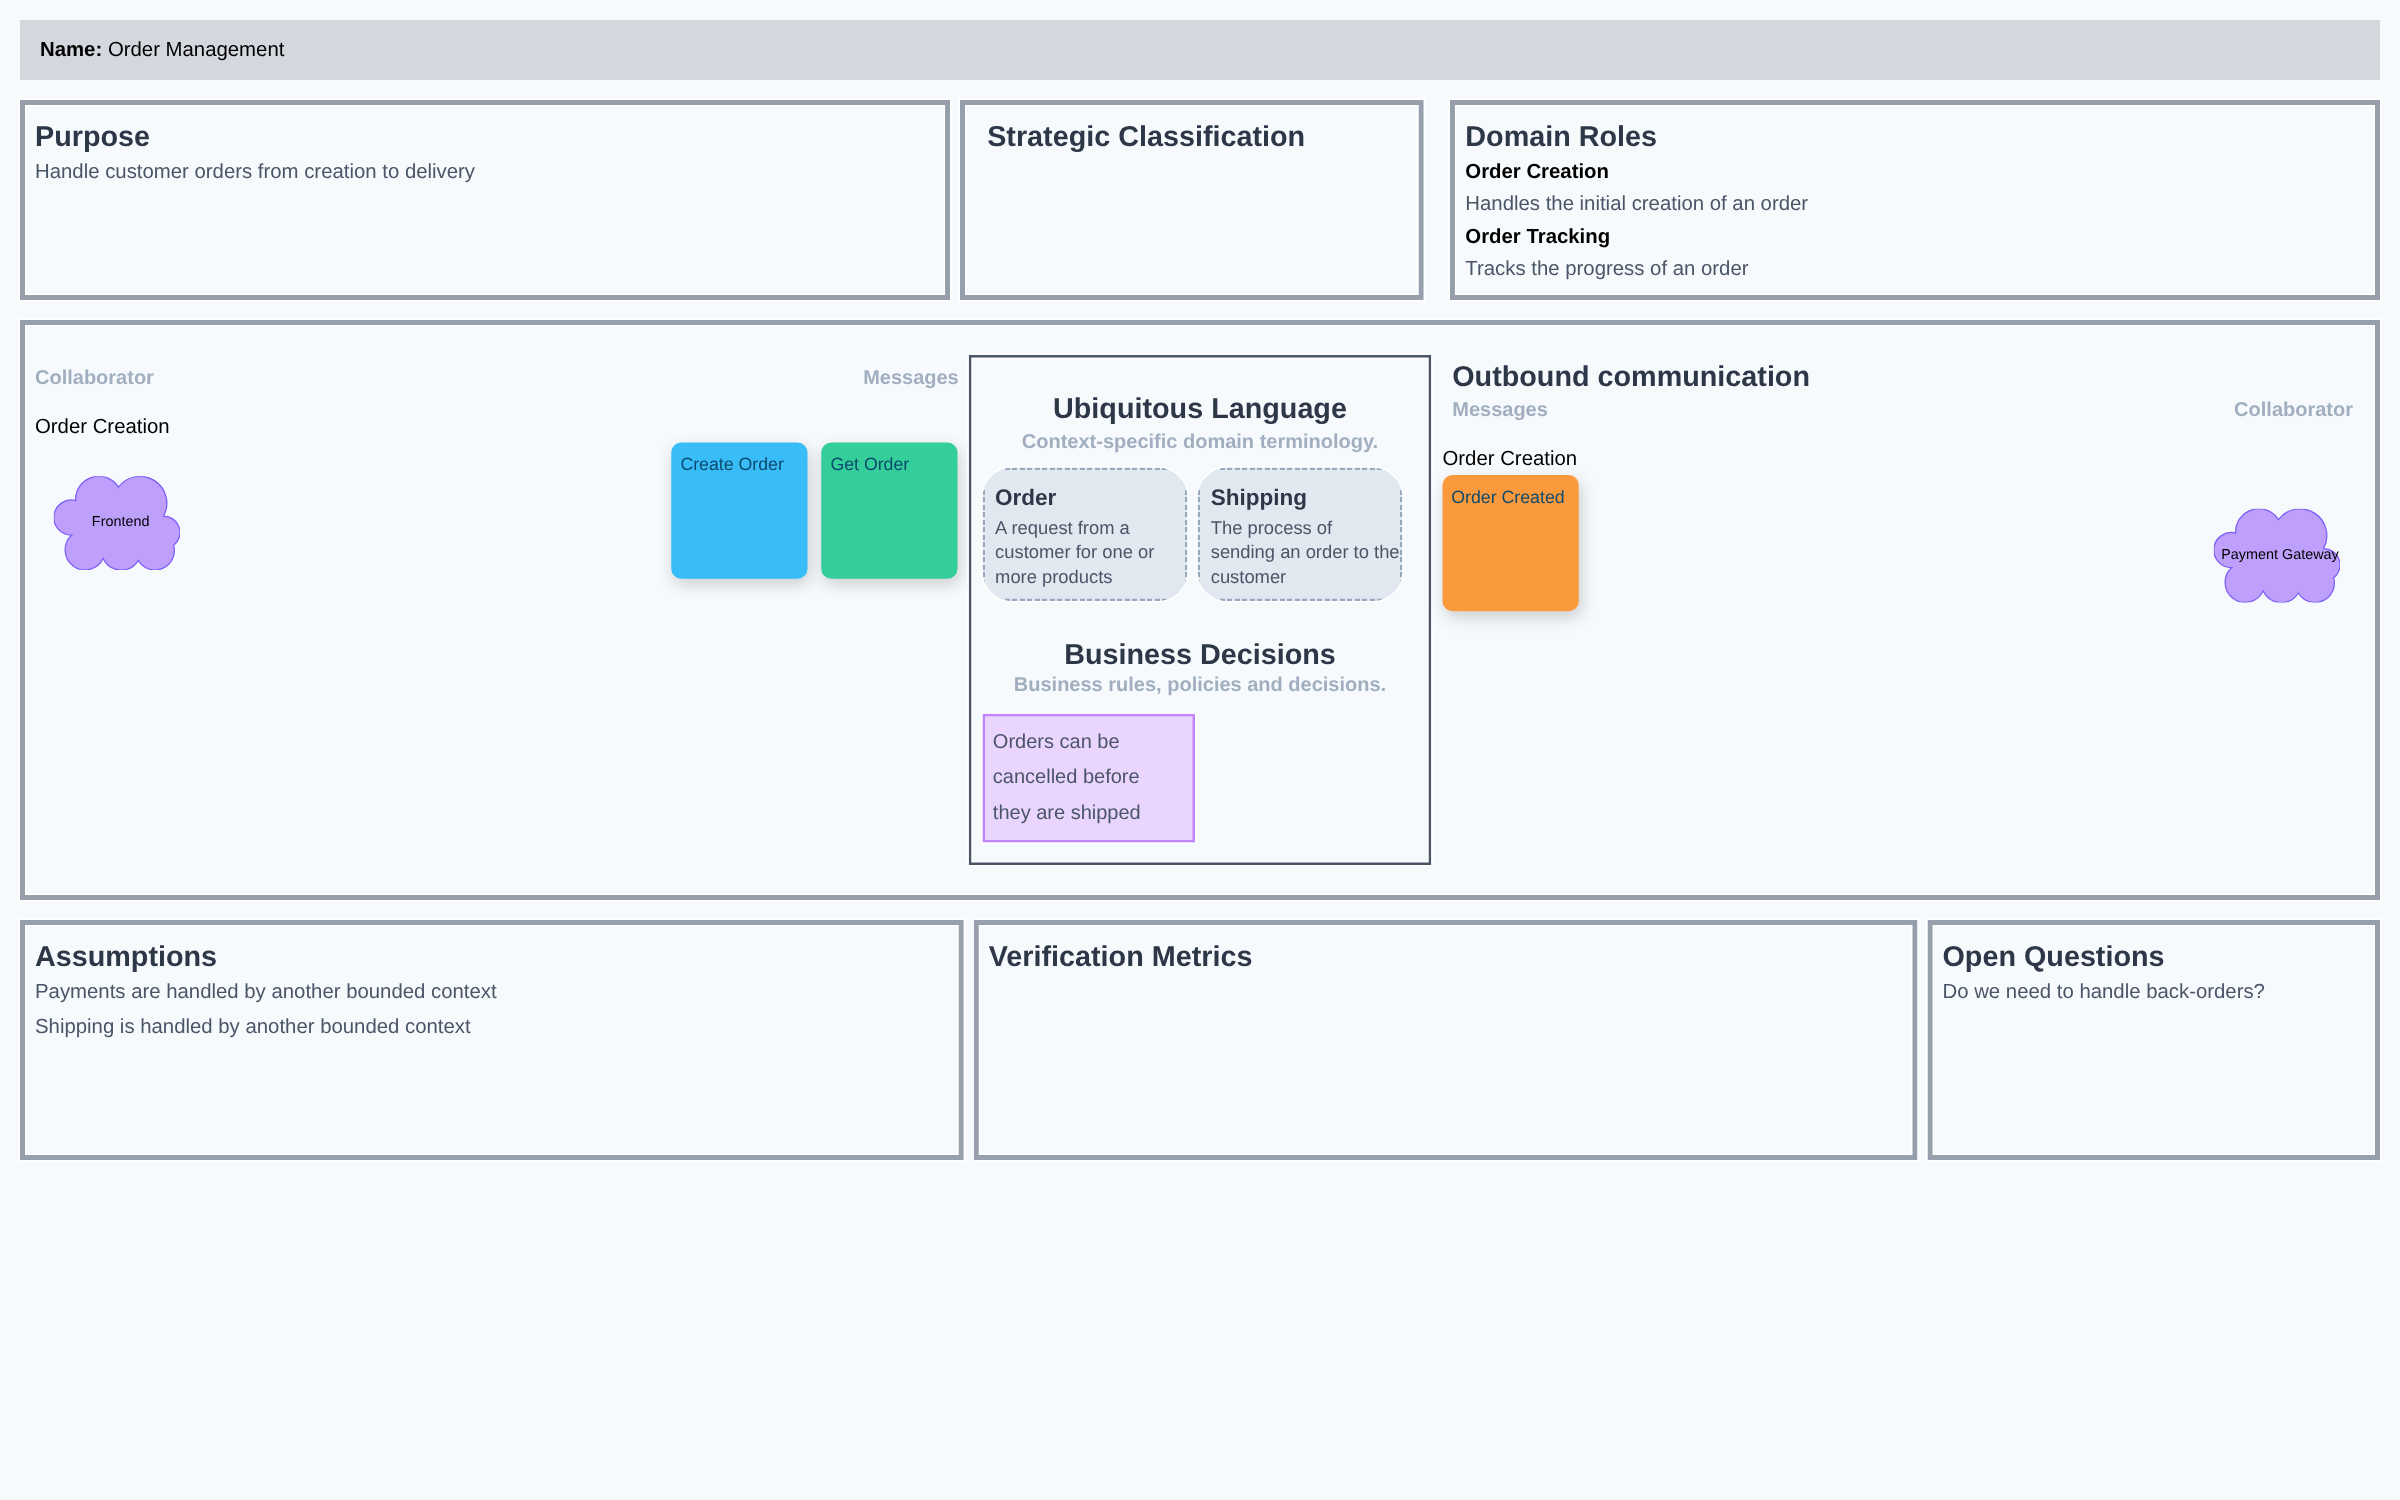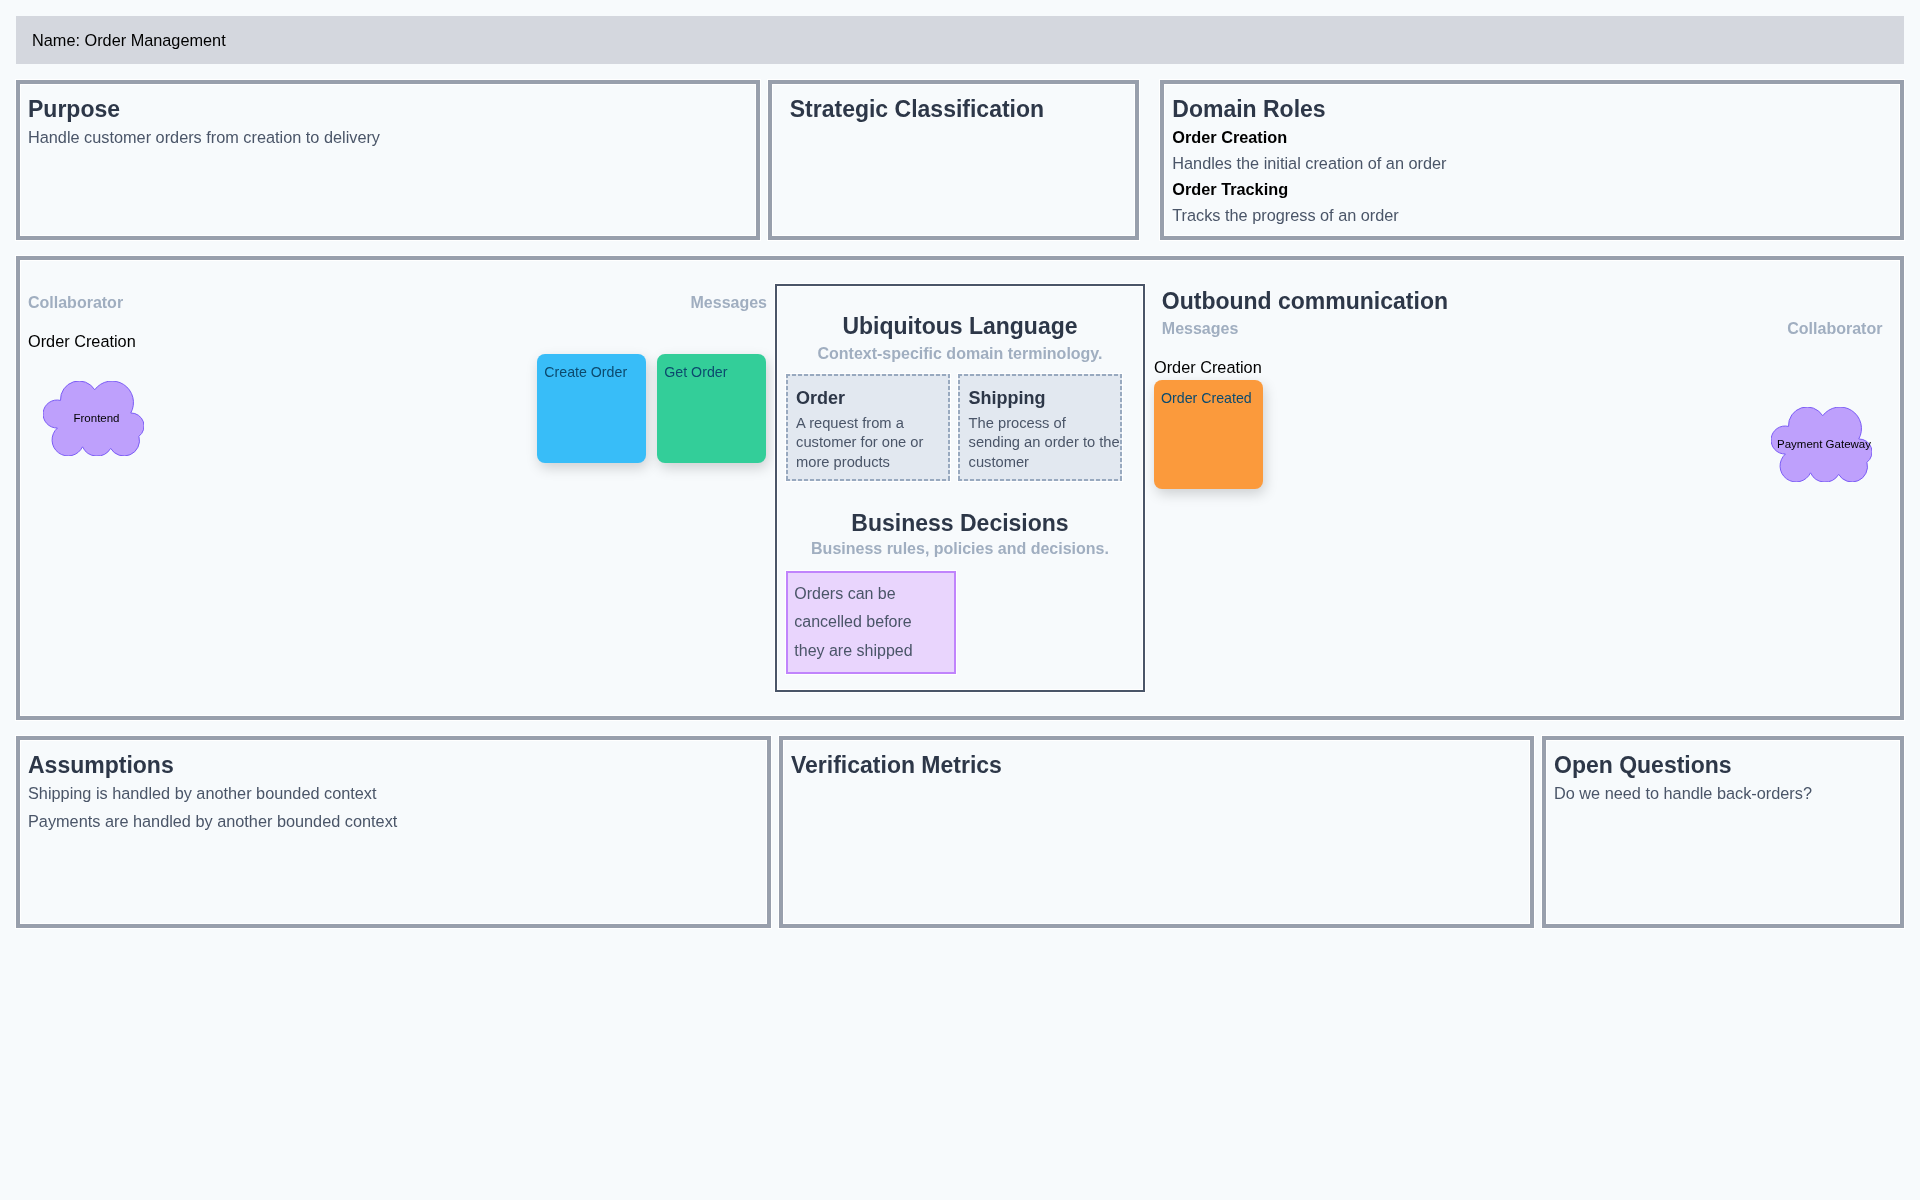--- a/index.html
+++ b/index.html
@@ -9,21 +9,21 @@
     -webkit-font-smoothing:antialiased;
     transform:translateZ(0);   
   }
   .canvas{padding:16px 16px 0 16px;box-sizing:border-box;}
 
   
   .namebar{
     background:#d4d7de;color:#000;font-size:16.3px;line-height:48px;height:48px;
     padding-left:16px;box-sizing:border-box;
   }
-  .namebar b{font-weight:normal;}
+  .namebar b{font-weight:bold;}
 
   
   .row{display:flex;}
   .box{
     border:4px solid #989fac;background:#f7fafc;box-sizing:border-box;
     outline:1px solid #fff;outline-offset:0;
     box-shadow:inset 0 0 0 1px #fff;
     padding:12.25px 8px 0 8px;
   }
   h2{
@@ -102,20 +102,21 @@
   .bd-chips{margin-top:10.2px;}
   .term{
     width:164px;height:107.4px;box-sizing:border-box;
     outline:1px solid #fff;padding:12.8px 5.8px 0 10.4px;
     background:
       repeating-linear-gradient(90deg,#98a9bf 0 3.8px,transparent 3.8px 6px) top left/100% 2px no-repeat,
       repeating-linear-gradient(90deg,#98a9bf 0 3.8px,transparent 3.8px 6px) bottom left/100% 2px no-repeat,
       repeating-linear-gradient(180deg,#98a9bf 0 3.8px,transparent 3.8px 6px) top left/2px 100% no-repeat,
       repeating-linear-gradient(180deg,#98a9bf 0 3.8px,transparent 3.8px 6px) top right/2px 100% no-repeat,
       #e2e8f0;
+    border-radius: 24px;
   }
   .term-t{font-size:18px;font-weight:bold;color:#2d3748;line-height:22px;}
   .term-d{font-size:14.7px;color:#4a5568;line-height:19.5px;margin-top:5.2px;width:151.6px;}
   .decision{
     width:170px;height:103.6px;border:2px solid #c084fc;background:#e9d5fd;box-sizing:border-box;
     outline:1px solid #fff;padding:7.2px 10px 0 6.6px;font-size:16px;color:#4a5568;line-height:28.5px;
   }
 </style>
 </head>
 <body>
@@ -231,22 +232,22 @@
         </div>
       </div>
 
     </section>
   </div>
 
   <div class="row row3">
 
     <section class="box col-assumptions">
       <h2>Assumptions</h2>
+      <p class="body-t">Payments are handled by another bounded context</p>
       <p class="body-t">Shipping is handled by another bounded context</p>
-      <p class="body-t">Payments are handled by another bounded context</p>
     </section>
 
     <section class="box col-metrics">
       <h2>Verification Metrics</h2>
     </section>
 
     <section class="box col-questions">
       <h2>Open Questions</h2>
       <p class="body-t">Do we need to handle back-orders?</p>
     </section>

